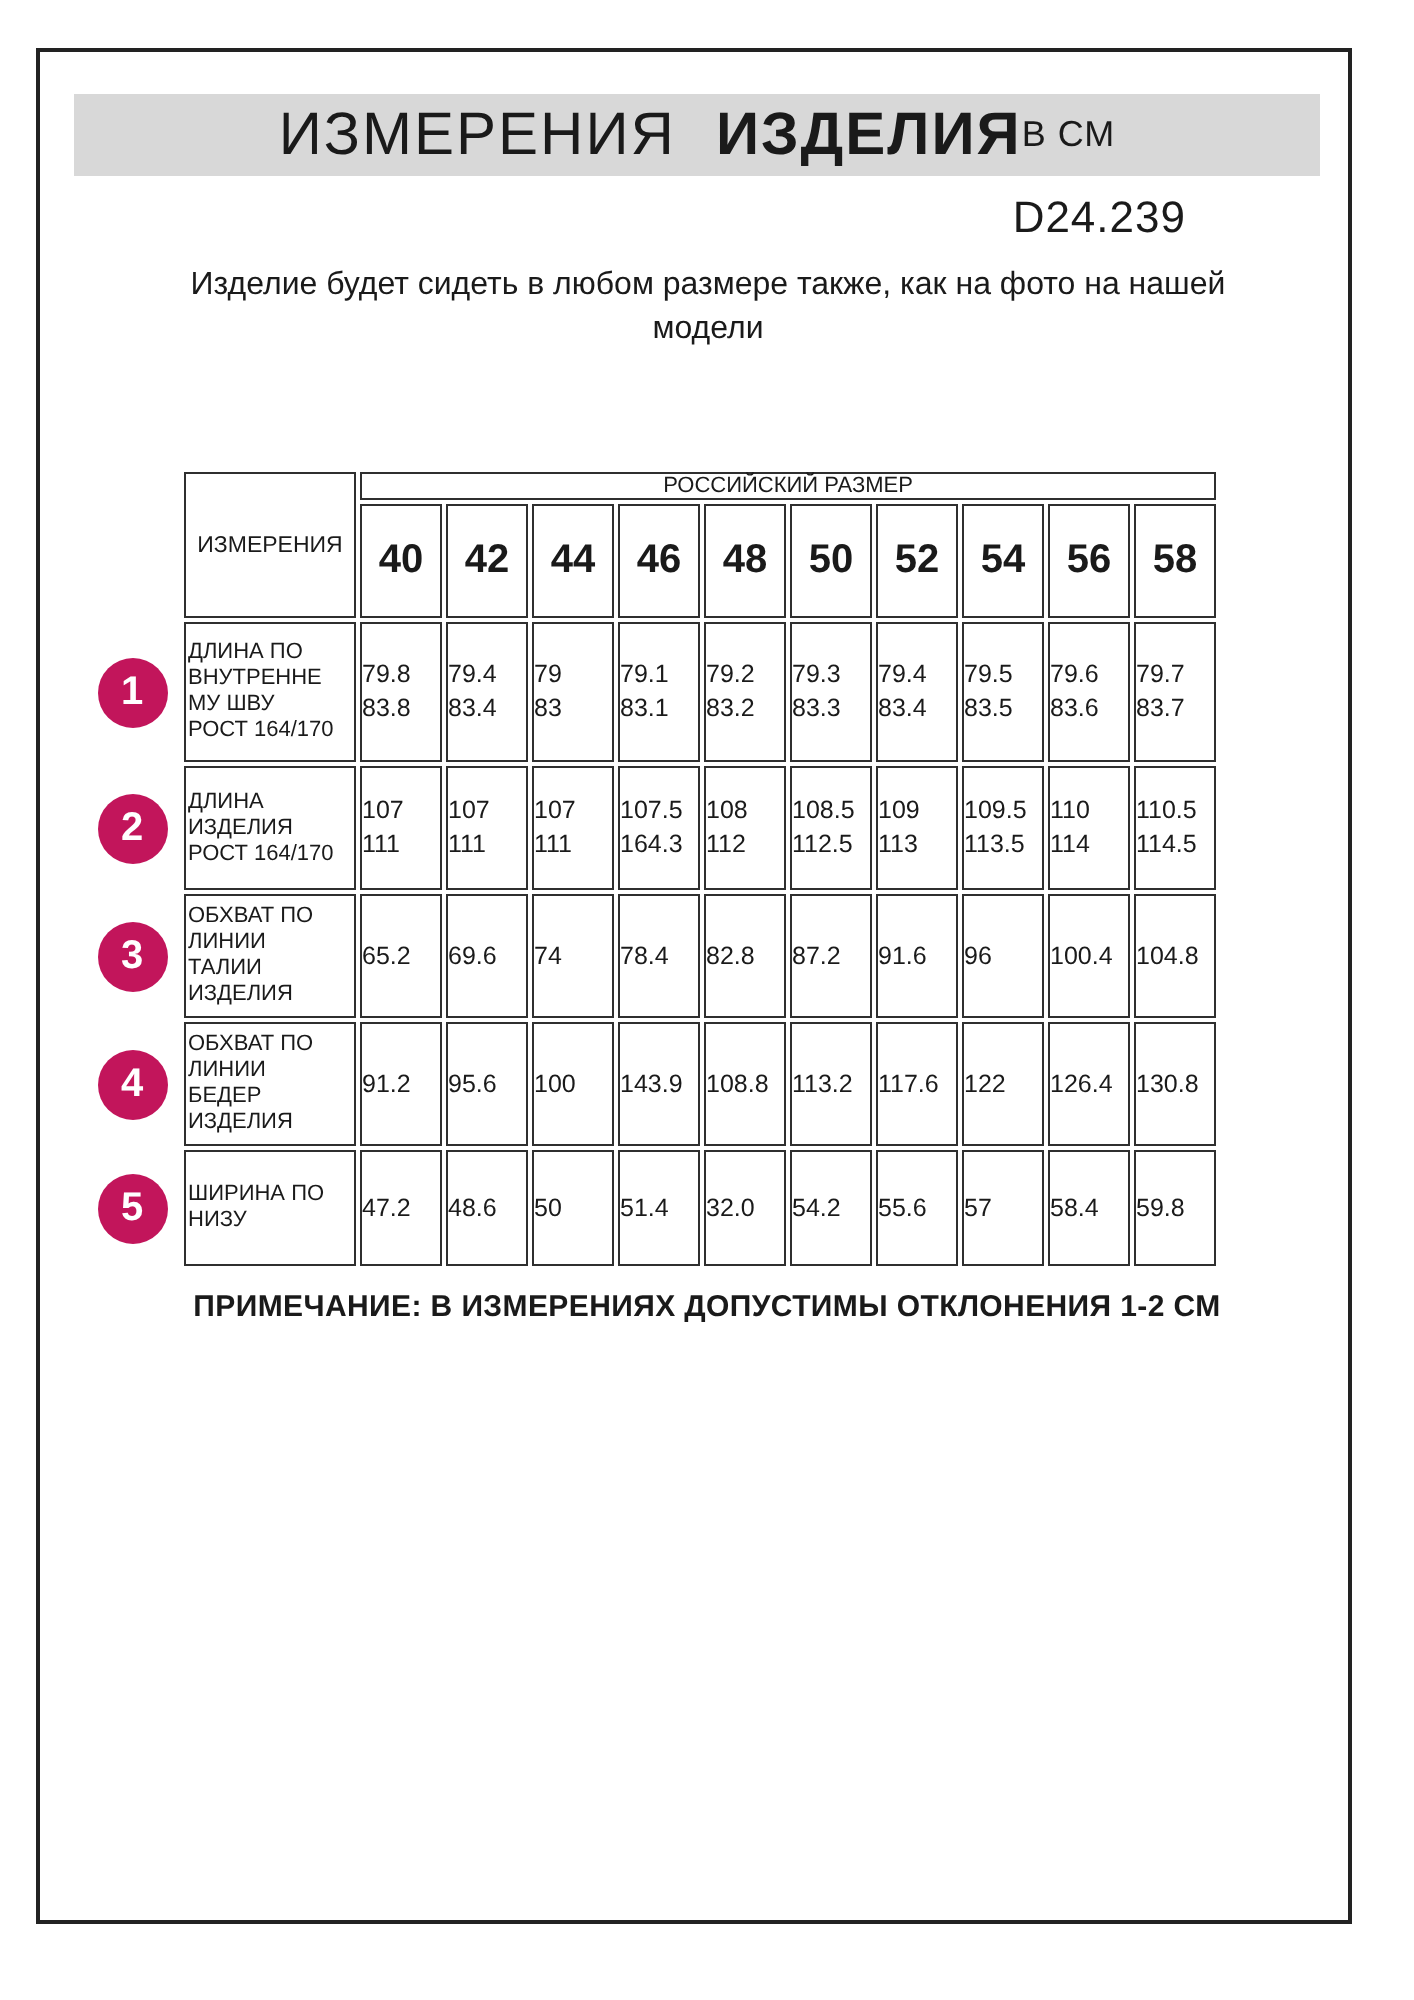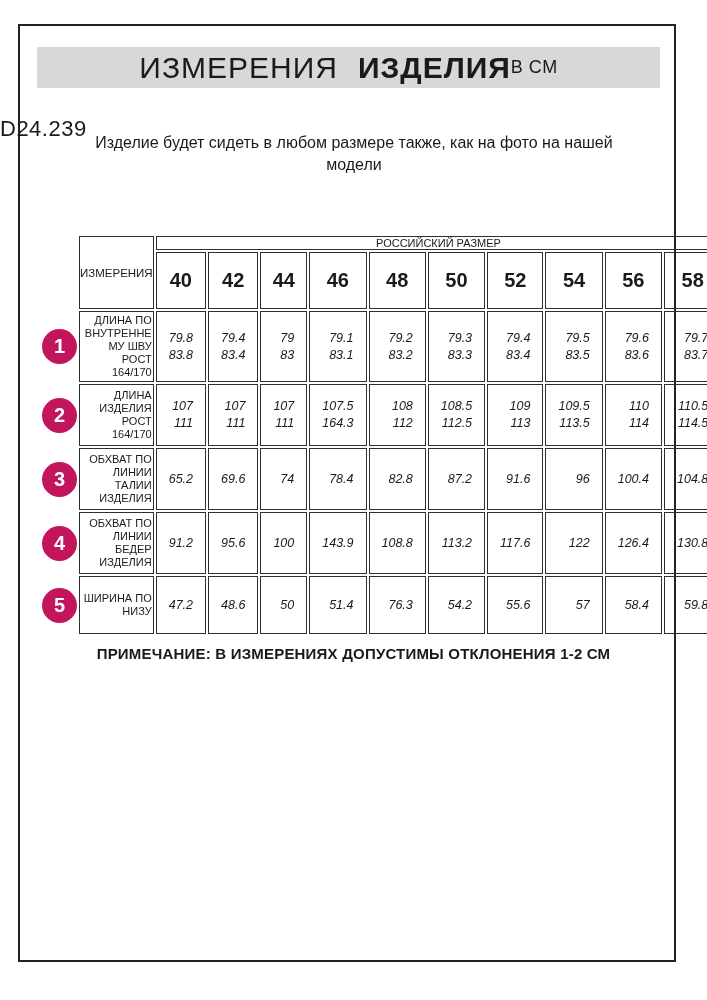--- a/index.html
+++ b/index.html
@@ -14,22 +14,22 @@
   }
   .title-bar{
     position:absolute;left:37px;top:47px;width:623px;height:41px;
     background:var(--title-bar-bg,#d8d8d8);
     display:flex;align-items:center;justify-content:center;
   }
   .title-part1{font-size:30px;font-weight:400;letter-spacing:1px;}
   .title-part2{font-size:30px;font-weight:700;letter-spacing:1px;margin-left:20px;}
   .title-unit{font-size:18px;font-weight:500;letter-spacing:.5px;}
   .model-code{
-    position:absolute;left:0;top:96px;width:593px;text-align:left;
-    font-size:22px;font-weight:400;letter-spacing:.5px;margin-top:20px;
+    position:absolute;left:0;top:96px;width:593px;text-align:right;
+    font-size:22px;font-weight:400;letter-spacing:.5px;
   }
   .subtitle{
     position:absolute;left:84px;top:132px;width:540px;text-align:center;
     font-size:16px;line-height:22px;white-space:pre-line;
   }
   .table-area{position:absolute;left:40px;top:234px;}
   table.size-chart{
     border-collapse:separate;border-spacing:2px;table-layout:fixed;
   }
   table.size-chart td,table.size-chart th{
@@ -47,27 +47,27 @@
     border:1px solid var(--table-border,#2f2f2f);
     height:12px;font-size:11px;font-weight:400;text-align:center;
     vertical-align:middle;padding:0;margin-left:39px;
   }
   .size-cell{
     width:39px;border:1px solid var(--table-border,#2f2f2f);
     height:55px;font-size:20px;font-weight:700;text-align:center;vertical-align:middle;padding:0;
   }
   .label-cell{
     border:1px solid var(--table-border,#2f2f2f);
-    font-size:11px;line-height:13px;font-weight:400;text-align:right;
+    font-size:11px;line-height:13px;font-weight:400;text-align:left;
     vertical-align:middle;white-space:pre-line;padding:2px 1px;
   }
   .value-cell{
     border:1px solid var(--table-border,#2f2f2f);
-    font-size:12.5px;line-height:17px;text-align:right;vertical-align:middle;
-    white-space:pre-line;padding:12px;font-style:italic;
+    font-size:12.5px;line-height:17px;text-align:left;vertical-align:middle;
+    white-space:pre-line;padding:0;
   }
   tbody tr:nth-child(1) .label-cell{height:64px;}
   tbody tr:nth-child(2) .label-cell{height:56px;}
   tbody tr:nth-child(3) .label-cell{height:56px;}
   tbody tr:nth-child(4) .label-cell{height:56px;}
   tbody tr:nth-child(5) .label-cell{height:52px;margin-left:32px;}
   .badge{
     width:35px;height:35px;border-radius:50%;margin:0 auto;
     background:var(--badge-bg,#c2155b);color:var(--badge-text,#fff);
     font-size:20px;font-weight:700;line-height:35px;text-align:center;
@@ -213,21 +213,21 @@
         <tr class="">
           <td class="badge-cell">
             <div class="badge">5</div>
           </td>
           <td class="label-cell">ШИРИНА ПО
 НИЗУ</td>
           <td class="value-cell">47.2</td>
           <td class="value-cell">48.6</td>
           <td class="value-cell">50</td>
           <td class="value-cell">51.4</td>
-          <td class="value-cell">76.3</td>
+          <td class="value-cell">32.0</td>
           <td class="value-cell">54.2</td>
           <td class="value-cell">55.6</td>
           <td class="value-cell">57</td>
           <td class="value-cell">58.4</td>
           <td class="value-cell">59.8</td>
         </tr>
       </tbody>
   </table>
 </div>
 

